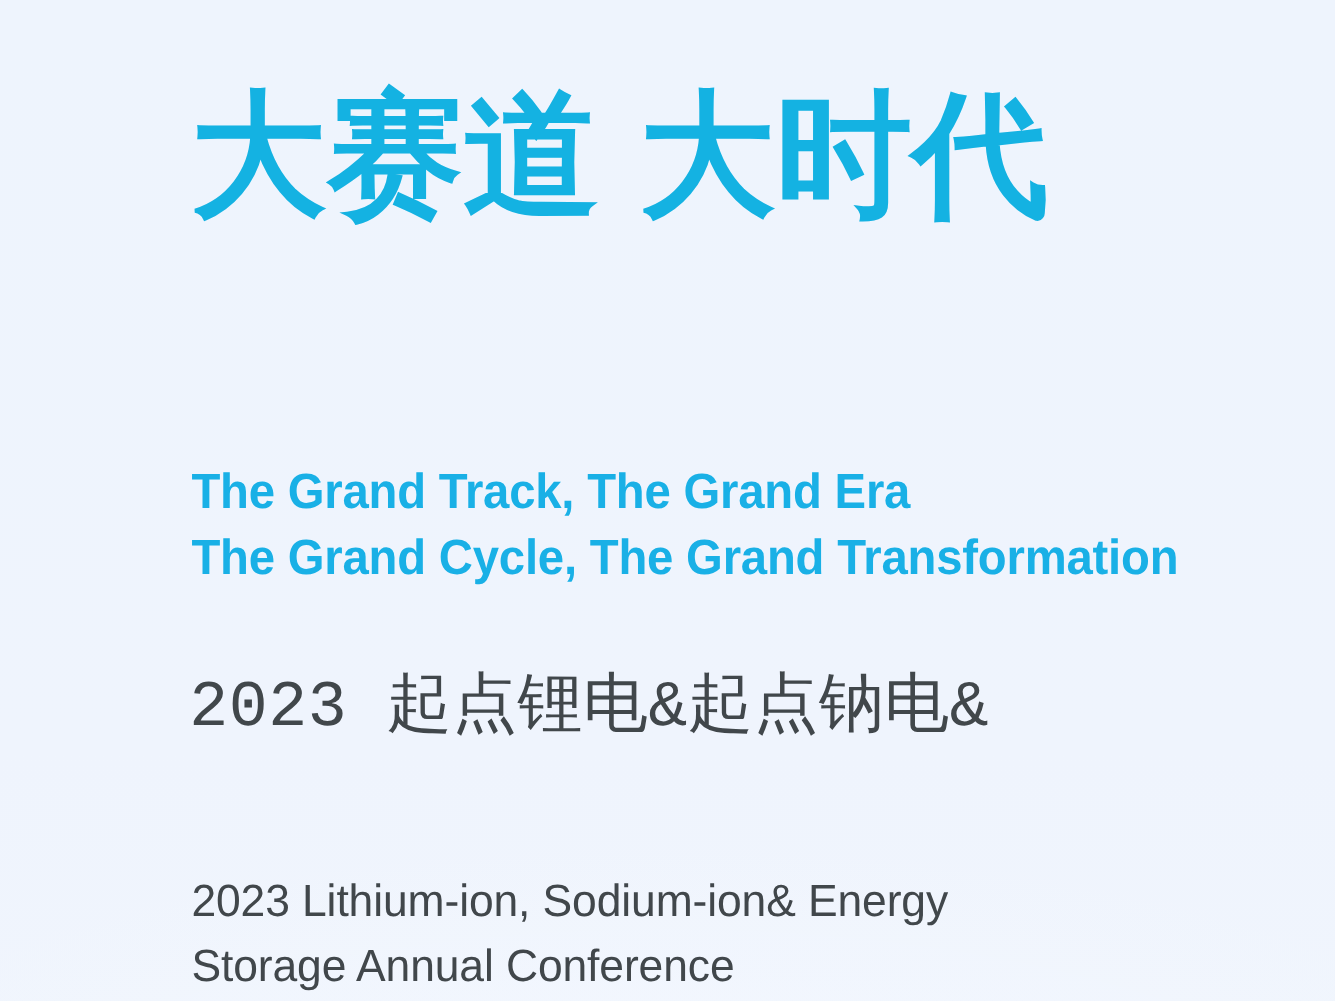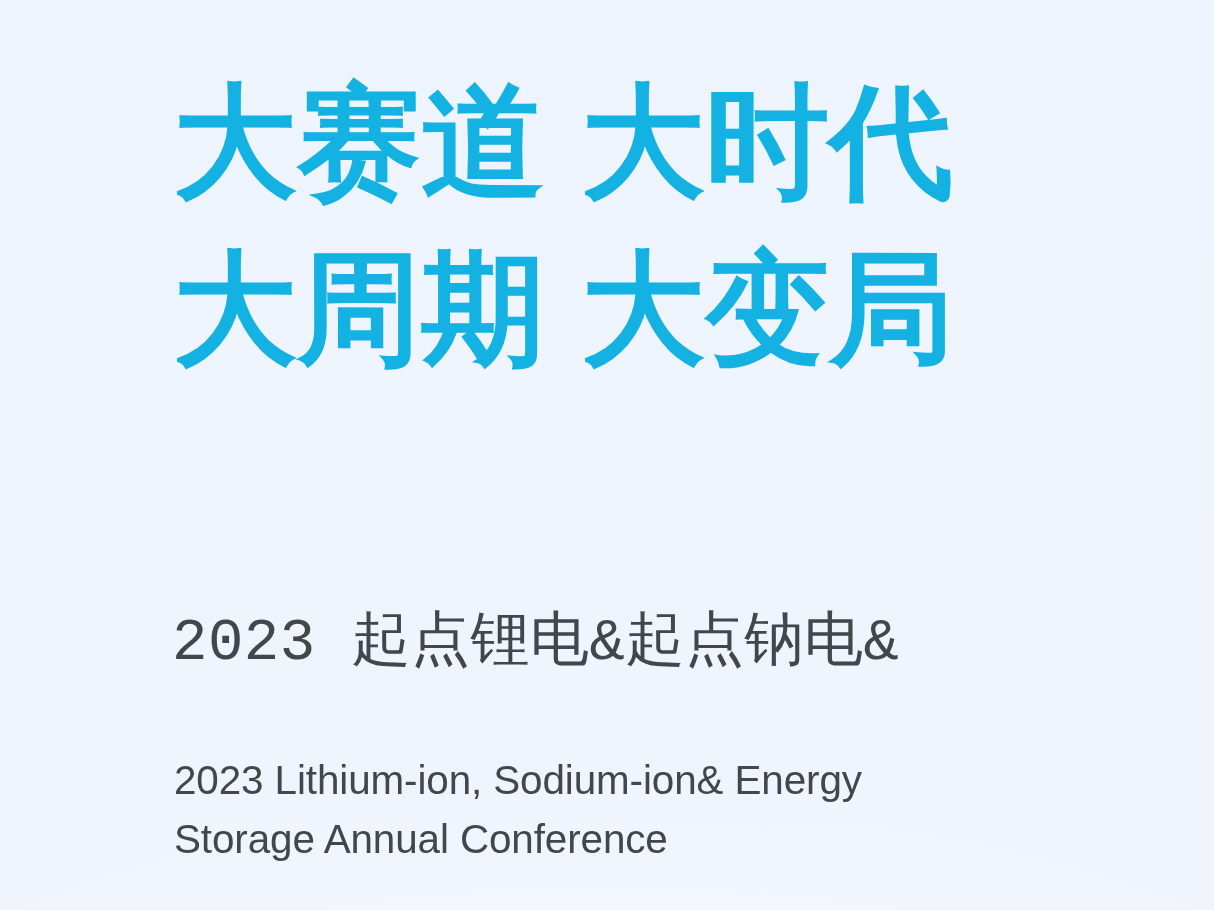--- a/index.html
+++ b/index.html
@@ -84,21 +84,21 @@
   }
   .event-title .ev-line {
     display: block;
     height: 88px;
   }
 
   
   .event-subtitle {
     position: absolute;
     left: 174px;
-    top: 726px;
+    top: 765px;
     color: #41474b;
     font-family: "Liberation Sans", "DejaVu Sans", sans-serif;
     font-weight: normal;
     font-size: 41px;
     line-height: 59px;
     letter-spacing: -0.1px;
     white-space: nowrap;
   }
   .event-subtitle .es-line {
     display: block;
@@ -107,23 +107,26 @@
     transform-origin: left center;
   }
 </style>
 </head>
 <body>
 
 <div id="poster">
 
   <div class="headline">
     <span class="hl-line"><span>大赛道</span><span class="hl-gap"></span><span>大时代</span></span>
-    <span class="hl-line"><span>大周期</span><span class="hl-gap"></span><span>大变局</span></span>
   </div>
 
+  <div class="tagline">
+    <span class="tg-line">The Grand Track, The Grand Era</span>
+    <span class="tg-line">The Grand Cycle, The Grand Transformation</span>
+  </div>
 
   <div class="event-title">
     <span class="ev-line">2023 起点锂电&amp;起点钠电&amp;</span>
   </div>
 
   <div class="event-subtitle">
     <span class="es-line">2023 Lithium-ion,  Sodium-ion&amp; Energy</span>
     <span class="es-line">Storage Annual Conference</span>
   </div>
 

